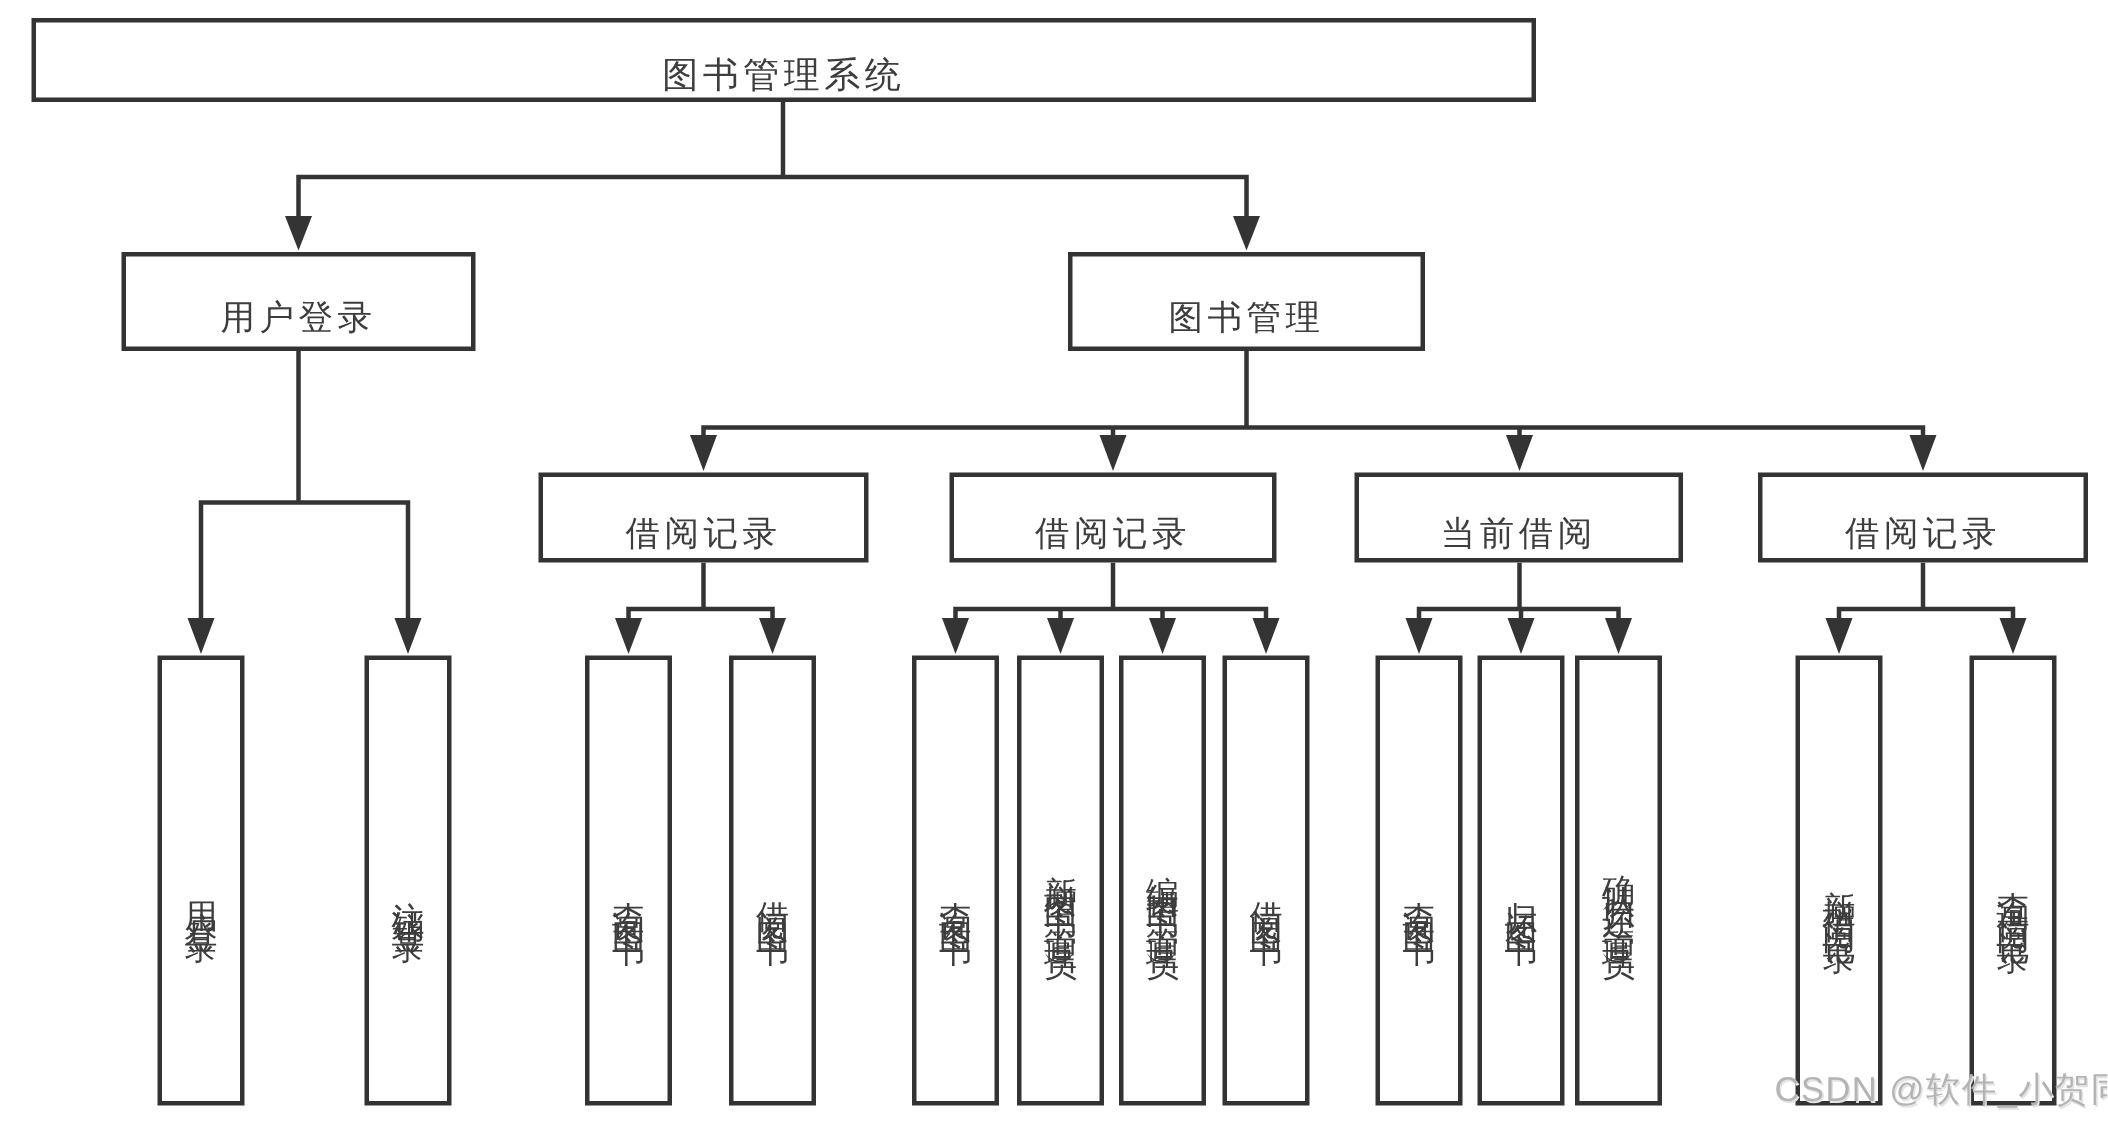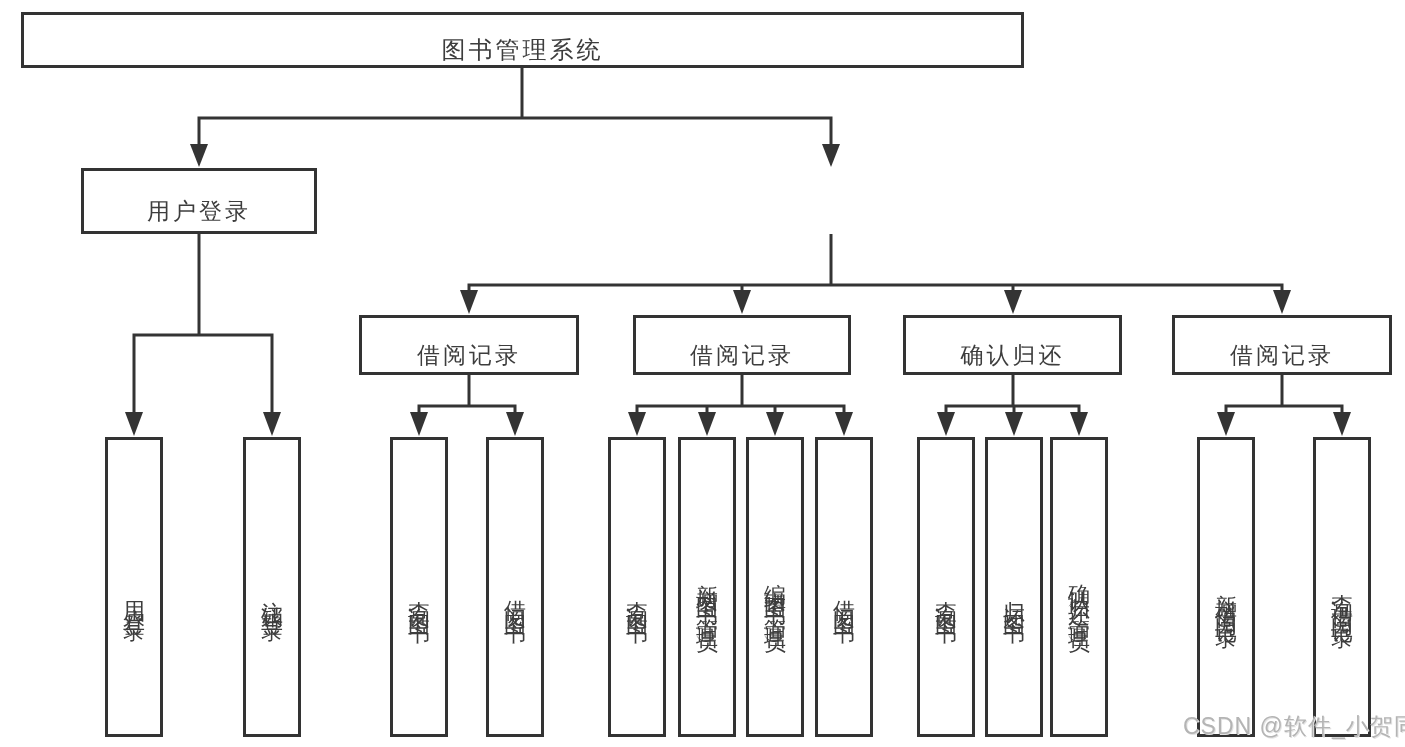--- a/index.html
+++ b/index.html
@@ -137,29 +137,32 @@
     </g>
   </svg>
 
   <div class="node b-root">
     <span class="lbl">图书管理系统</span>
   </div>
 
   <div class="node b-l1a">
     <span class="lbl">用户登录</span>
   </div>
+  <div class="node b-l1b">
+    <span class="lbl">图书管理</span>
+  </div>
 
   <div class="node b-l2a">
     <span class="lbl">借阅记录</span>
   </div>
   <div class="node b-l2b">
     <span class="lbl">借阅记录</span>
   </div>
   <div class="node b-l2c">
-    <span class="lbl">确认归还</span>
+    <span class="lbl">当前借阅</span>
   </div>
   <div class="node b-l2d">
     <span class="lbl">借阅记录</span>
   </div>
 
   <div class="node leaf b-g1a">
     <span class="lbl">用户登录</span>
   </div>
   <div class="node leaf b-g1b">
     <span class="lbl">注销登录</span>

